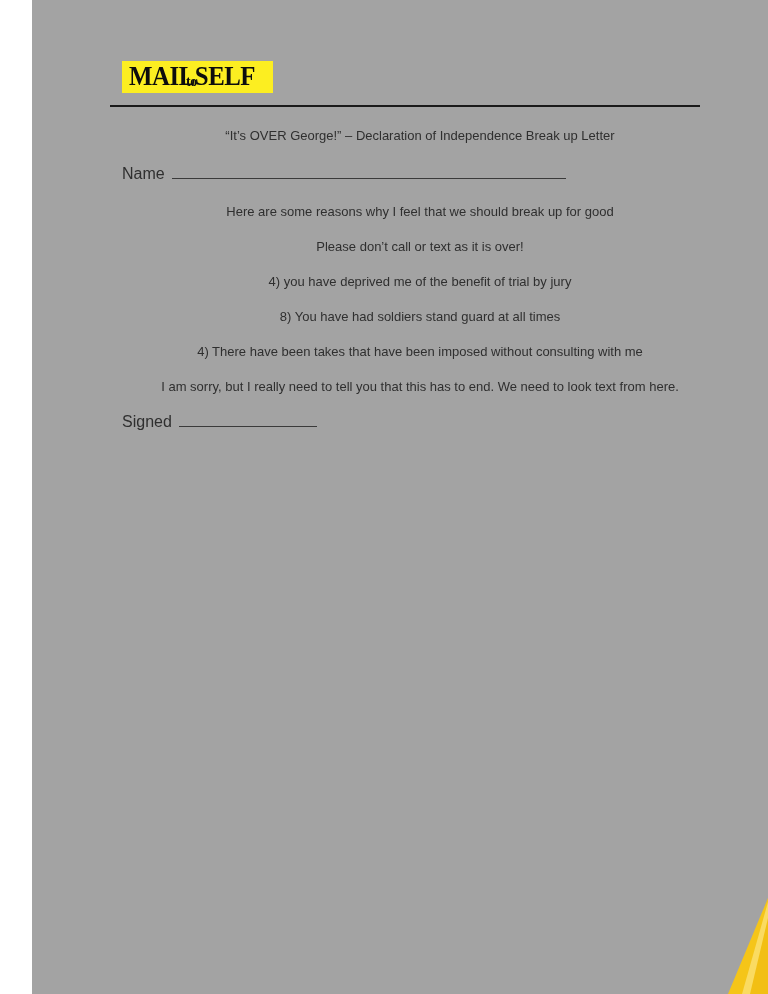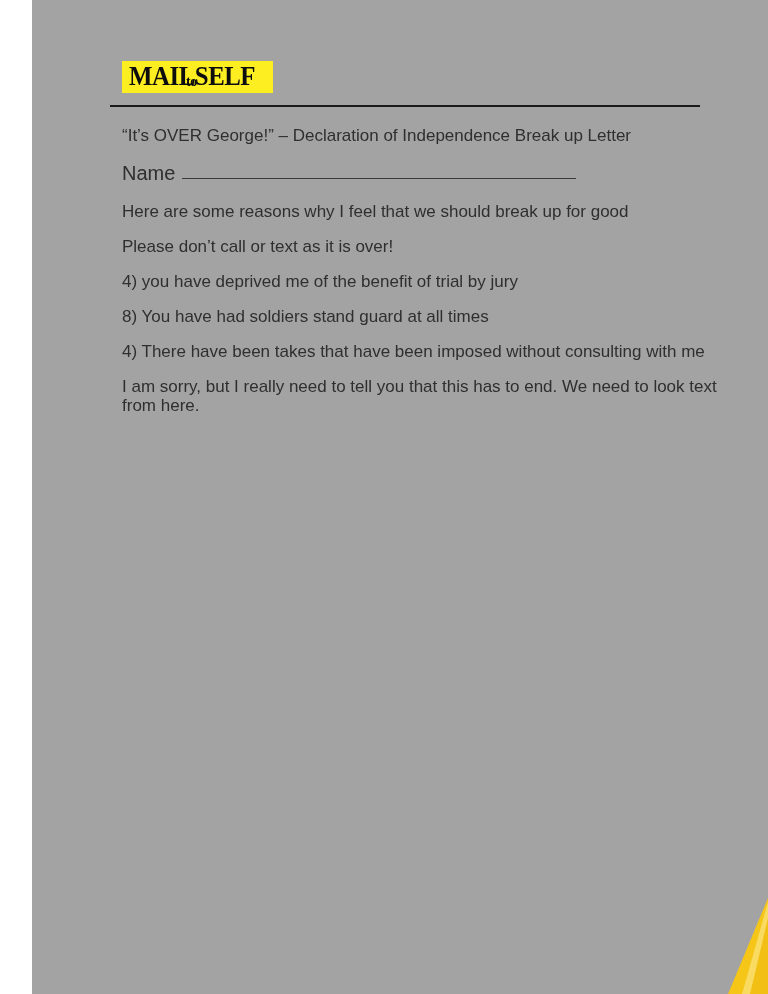--- a/index.html
+++ b/index.html
@@ -74,35 +74,36 @@
   }
 
   
   .content {
     position: absolute;
     left: 90px;
     top: 126px;
     width: 596px;
   }
   .line {
-    font-size: 17px;
+    font-size: 13px;
     line-height: 19px;
     color: #2f2f2f;
     margin: 0 0 16px 0;
+    text-align: center;
   }
   .para { margin-bottom: 16px; }
   .list-item { margin-bottom: 16px; }
 
   .fill-row {
     display: flex;
     align-items: flex-end;
     margin-bottom: 16px;
   }
   .fill-label {
-    font-size: 20px;
+    font-size: 16px;
     line-height: 19px;
     color: #2f2f2f;
     white-space: nowrap;
   }
   .fill-rule {
     height: 1px;
     background: #3a3a3a;
     margin-left: 7px;
     margin-bottom: 4px;
   }
@@ -153,20 +154,24 @@
     <p class="line para">Here are some reasons why I feel that we should break up for good</p>
 
     <p class="line para">Please don’t call or text as it is over!</p>
 
     <p class="line list-item">4) you have deprived me of the benefit of trial by jury</p>
     <p class="line list-item">8) You have had soldiers stand guard at all times</p>
     <p class="line list-item">4) There have been takes that have been imposed without consulting with me</p>
 
     <p class="line para">I am sorry, but I really need to tell you that this has to end. We need to look text from here.</p>
 
+    <div class="fill-row">
+      <span class="fill-label">Signed</span>
+      <span class="fill-rule signed"></span>
+    </div>
 
   </div>
 
   <div class="corner-wedge">
     <svg width="70" height="96" viewBox="0 0 70 96" xmlns="http://www.w3.org/2000/svg" aria-hidden="true">
       <polygon points="70,0 70,96 30,96" fill="#f5c518"></polygon>
       <polygon points="70,4 70,96 44,96" fill="#fbe27a" opacity="0.75"></polygon>
       <polygon points="70,20 70,96 52,96" fill="#f2bf14"></polygon>
     </svg>
   </div>

